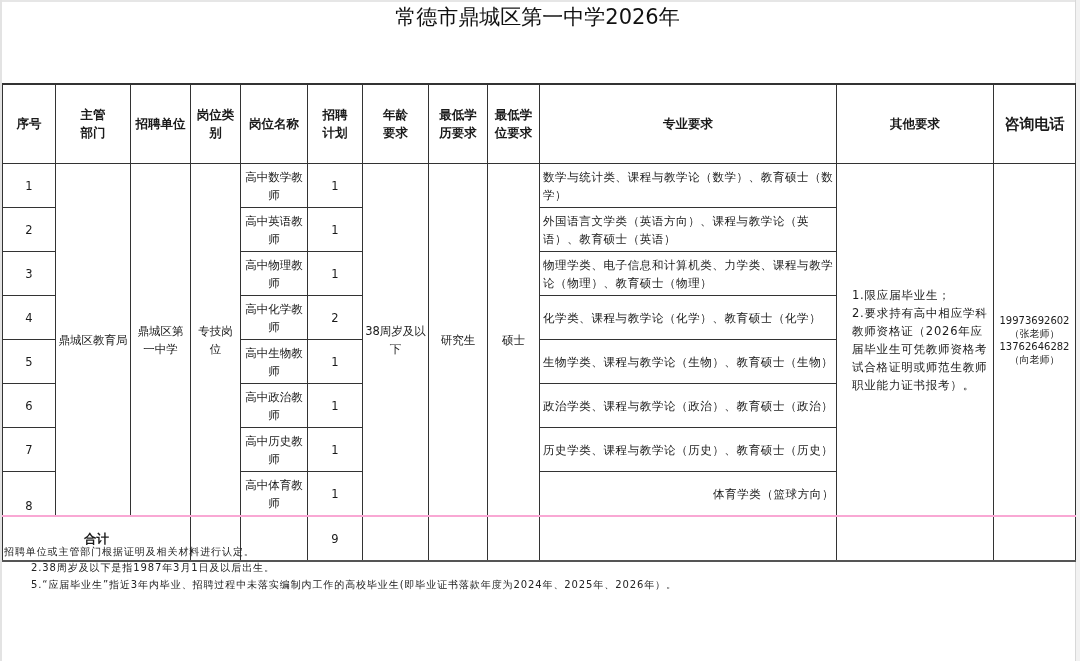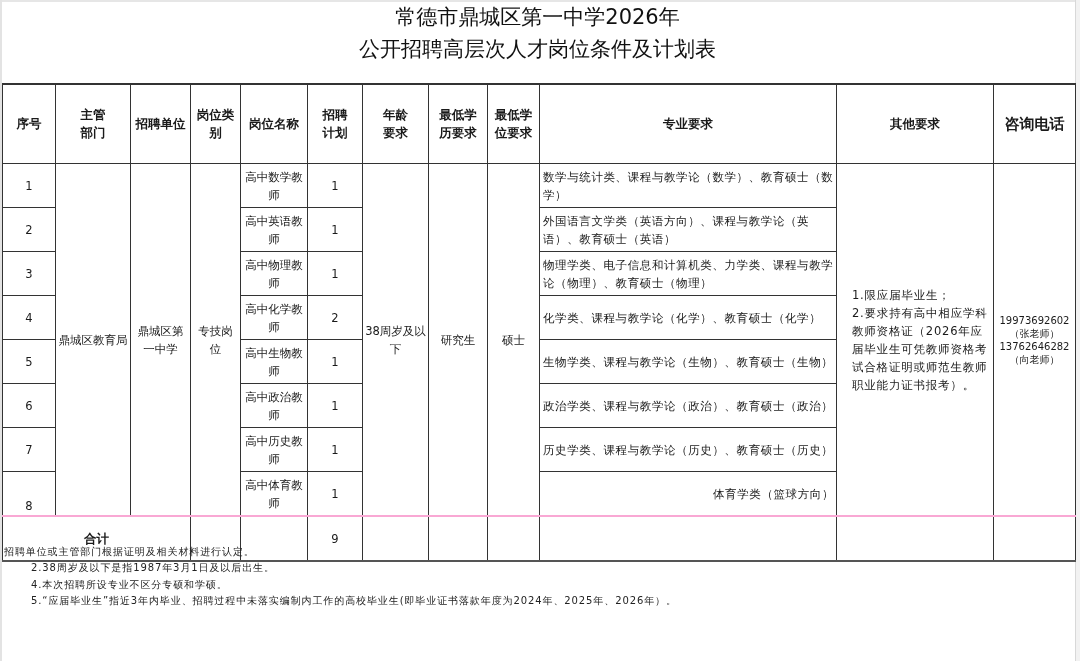--- a/index.html
+++ b/index.html
@@ -66,21 +66,20 @@
 </style>
 </head>
 <body>
 
 <div class="sheet">
   <div class="edge-top"></div>
   <div class="edge-left"></div>
   <div class="edge-right"></div>
 
   <div class="title l1">常德市鼎城区第一中学2026年</div>
-  <div class="title l2">公开招聘高层次人才岗位条件及计划表</div>
 
   <table class="grid">
     <colgroup>
       <col style="width:53px">
       <col style="width:75px">
       <col style="width:60px">
       <col style="width:50px">
       <col style="width:67px">
       <col style="width:55px">
       <col style="width:66px">
@@ -178,16 +177,15 @@
       <td></td>
       <td></td>
     </tr>
   </tbody>
     </table>
 
   <div class="vline-notes-left"></div>
   <div class="notes">
     <div>招聘单位或主管部门根据证明及相关材料进行认定。</div>
     <div class="ind">2.38周岁及以下是指1987年3月1日及以后出生。</div>
-    <div class="ind">4.本次招聘所设专业不区分专硕和学硕。</div>
     <div class="ind">5.“应届毕业生”指近3年内毕业、招聘过程中未落实编制内工作的高校毕业生(即毕业证书落款年度为2024年、2025年、2026年）。</div>
   </div>
 </div>
 
 </body></html>

